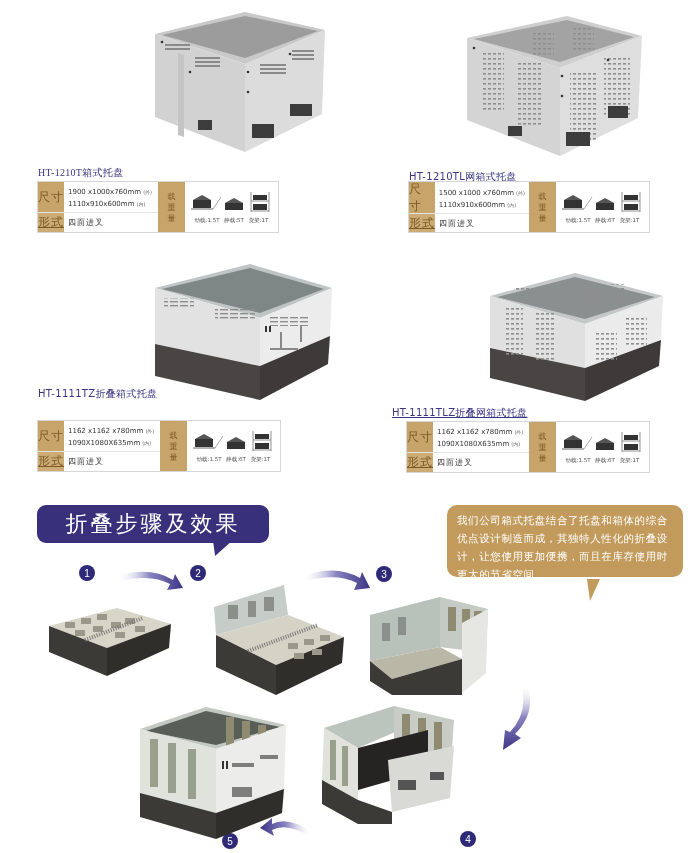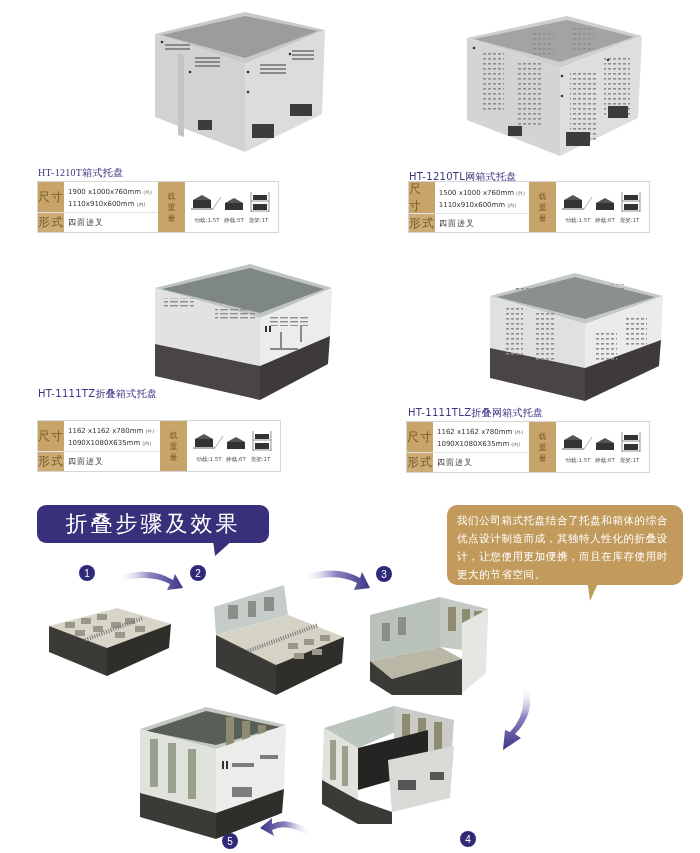--- a/index.html
+++ b/index.html
@@ -12,35 +12,35 @@
   
   .ptitle { position:absolute; font-size:10px; color:#3b3582; letter-spacing:0.3px; white-space:nowrap; }
 
   
   .spec { position:absolute; height:52px; border:1px solid #d6d6d6; background:#fff; display:flex; box-sizing:border-box; }
   .spec .left { display:flex; flex-direction:column; }
   .spec .row { display:flex; }
   .spec .row.size { height:31px; border-bottom:1px solid #e3e3e3; }
   .spec .row.form { height:19px; }
   .spec .lbl { width:26px; background:#c7a56a; color:#7c5a25; font-size:12px; display:flex; align-items:center; justify-content:center; letter-spacing:1px; }
-  .spec .row.form .lbl { background:#ccac74; }
+  .spec .row.form .lbl { background:#ccac74;text-decoration:underline; }
   .spec .vals { padding:2px 4px 0 4px; font-size:7px; color:#333; display:flex; flex-direction:column; justify-content:center; line-height:12px; white-space:nowrap; }
   .spec .vals .unit { font-size:5px; color:#666; margin-left:2px; }
   .spec .formval { padding-left:4px; font-size:8px; color:#333; display:flex; align-items:center; letter-spacing:1px; }
   .spec .load-lbl { width:27px; background:#c7a56a; color:#7c5a25; font-size:8px; display:flex; flex-direction:column; align-items:center; justify-content:center; line-height:11px; }
   .spec .load { flex:1; display:flex; flex-direction:column; justify-content:center; align-items:center; padding:0 4px; }
   .spec .load svg { display:block; }
   .spec .load .cap { font-size:5.5px; color:#555; white-space:nowrap; margin-top:2px; word-spacing:3px; }
 
   
   .banner { position:absolute; left:37px; top:505px; width:232px; height:38px; background:#38307a; border-radius:9px; color:#fff; font-size:22px; display:flex; align-items:center; justify-content:center; letter-spacing:3px; }
   .banner-tail { position:absolute; left:210px; top:540px; width:0; height:0; border-left:8px solid transparent; border-right:12px solid transparent; border-top:16px solid #38307a; transform:skewX(-20deg); }
 
   
-  .bubble { position:absolute; left:447px; top:505px; width:236px; height:80px; background:#c29b5c; border-radius:10px; color:#fff; font-size:10.5px; line-height:18px; padding:6px 8px 0 10px; box-sizing:border-box; letter-spacing:0.6px; }
+  .bubble { position:absolute; left:447px; top:505px; width:236px; height:72px; background:#c29b5c; border-radius:10px; color:#fff; font-size:10.5px; line-height:18px; padding:6px 8px 0 10px; box-sizing:border-box; letter-spacing:0.6px; }
   .bubble-tail { position:absolute; left:587px; top:579px; width:0; height:0; border-left:3px solid transparent; border-right:10px solid transparent; border-top:22px solid #c29b5c; }
 
   
   .badge { position:absolute; width:16px; height:16px; border-radius:50%; background:#2e2a78; color:#fff; font-size:10px; display:flex; align-items:center; justify-content:center; font-family:"Liberation Sans", sans-serif; }
 
   .arrow { position:absolute; }
 </style>
 </head>
 <body>
 
@@ -288,21 +288,21 @@
         <line x1="78" y1="1" x2="78" y2="21" stroke="#666" stroke-width="0.7"></line>
       <rect x="62" y="4" width="14" height="5" fill="#333"></rect>
         <rect x="62" y="13" width="14" height="6" fill="#333"></rect>
       <line x1="60" y1="10" x2="78" y2="10" stroke="#666" stroke-width="0.7"></line>
         <line x1="60" y1="20" x2="78" y2="20" stroke="#666" stroke-width="0.7"></line>
     </svg>
     <div class="cap">动载:1.5T 静载:6T 货架:1T</div>
   </div>
 </div>
 
-<div class="ptitle" style="left:408px; top:406px;">HT-1111TLZ折叠网箱式托盘</div>
+<div class="ptitle" style="left:392px; top:406px;text-decoration:underline;">HT-1111TLZ折叠网箱式托盘</div>
 <div class="spec" style="left:406px; top:421px; width:244px;">
   <div class="left" style="width:122px;">
     <div class="row size">
       <div class="lbl">尺寸</div>
       <div class="vals">
         <div><span>1162 x1162 x780mm</span><span class="unit">(外)</span></div>
         <div><span>1090X1080X635mm</span><span class="unit">(内)</span></div>
       </div>
     </div>
     <div class="row form">

